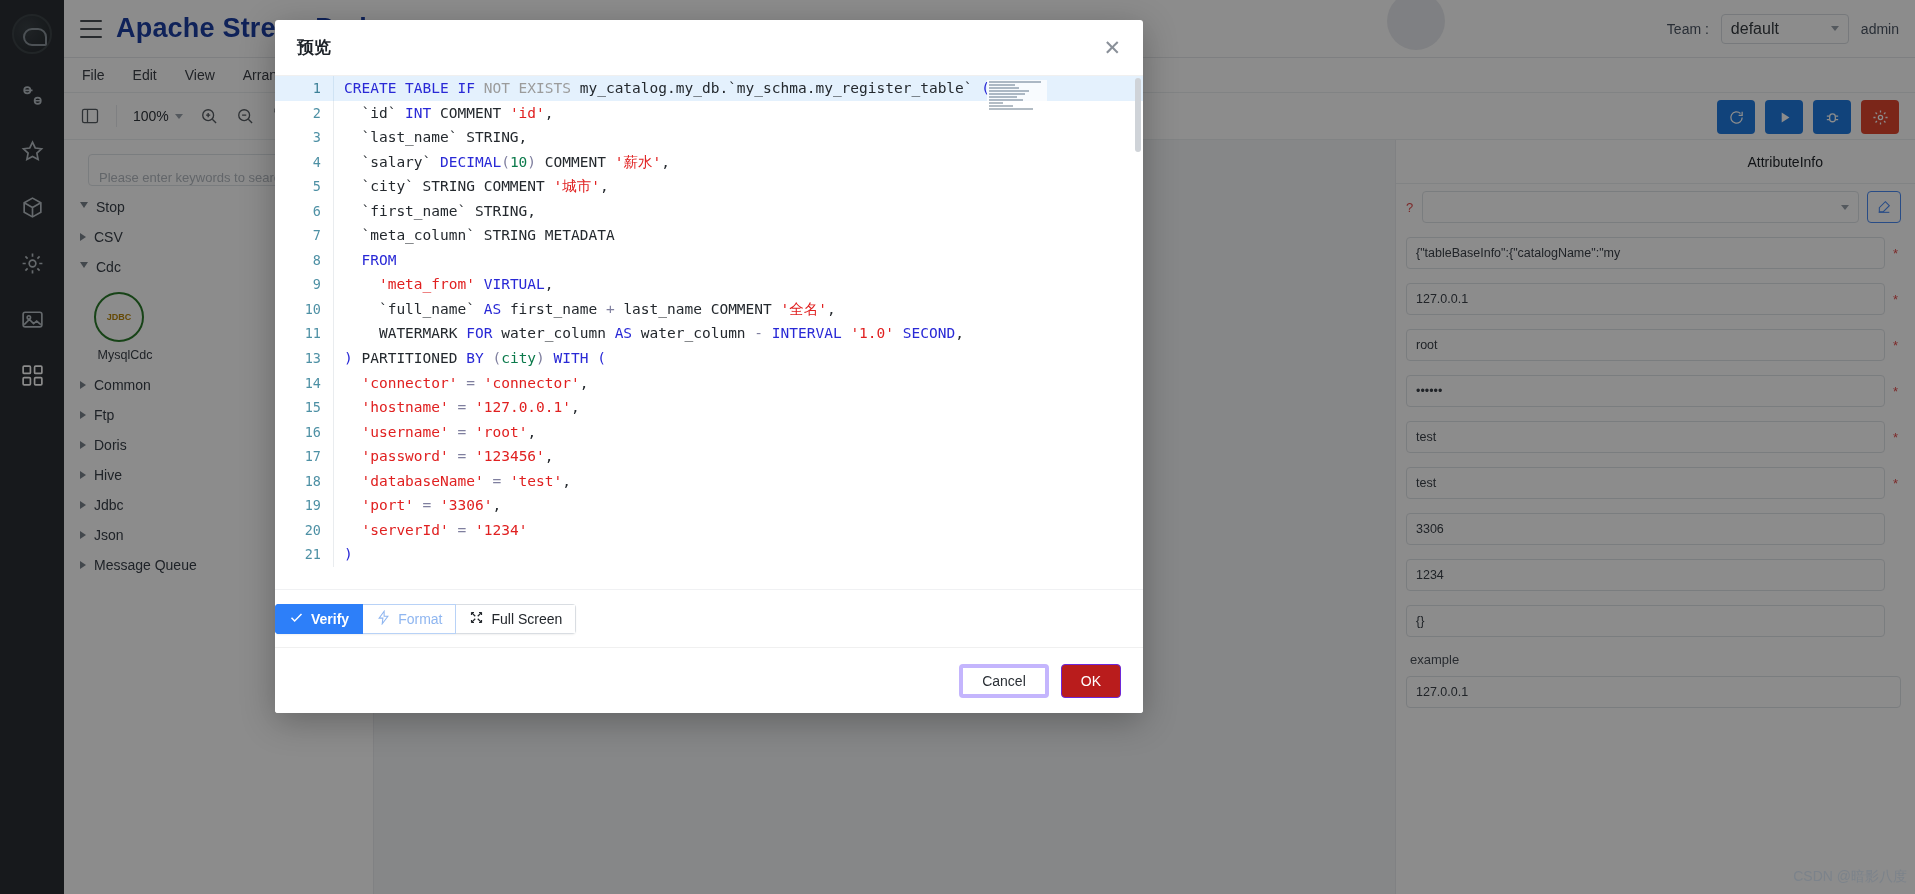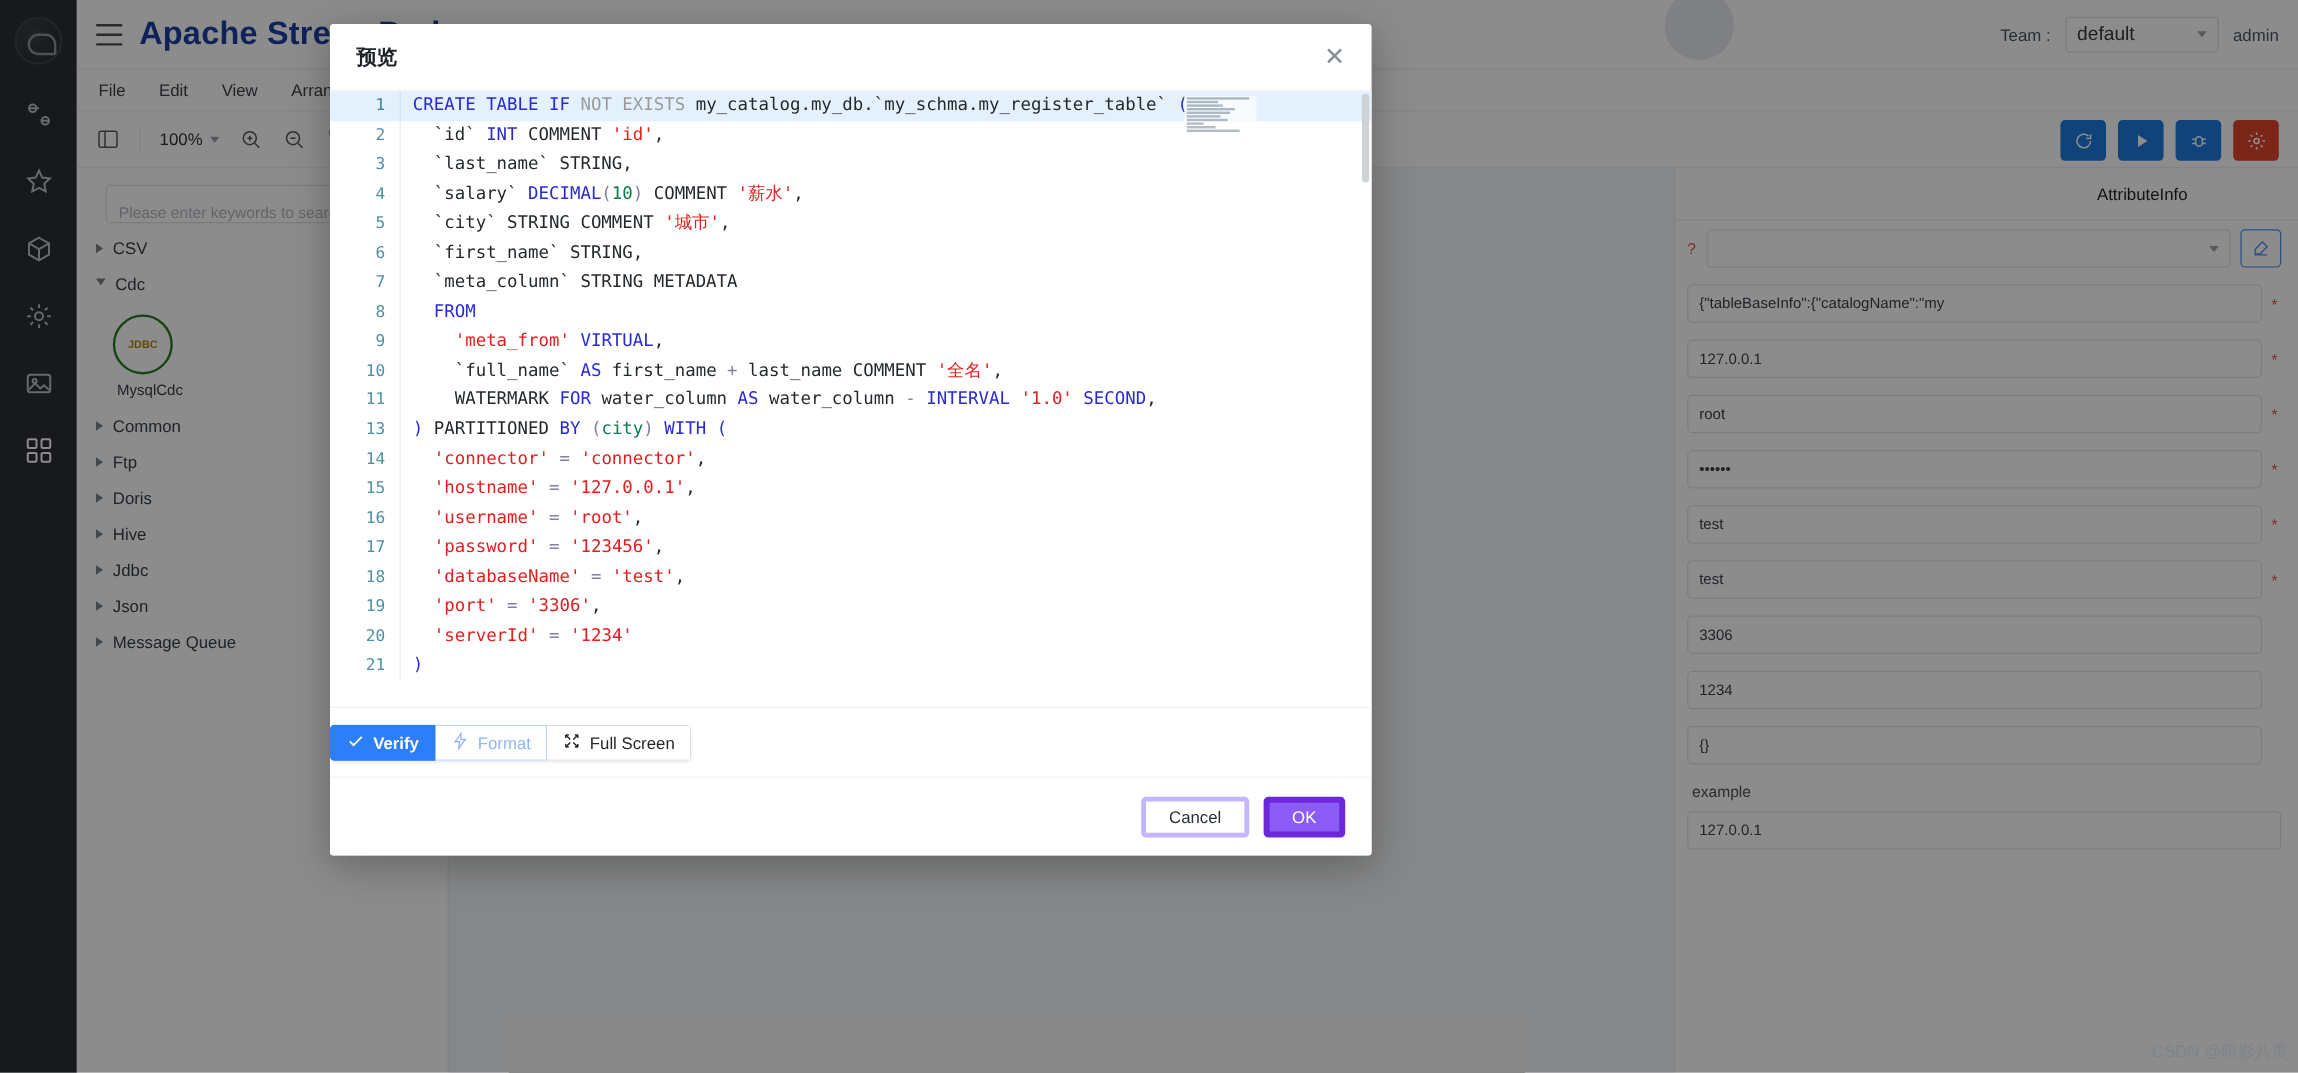--- a/index.html
+++ b/index.html
@@ -154,21 +154,21 @@
   .seg-btn.primary { background:#2d7ff9; border-color:#2d7ff9; color:#fff; font-weight:600; }
   .seg-btn.blue-txt { color:#8fb6f0; border-color:#b8d2f7; }
 
   .modal-foot {
     height:66px; flex:0 0 66px; display:flex; align-items:center; justify-content:flex-end;
     gap:12px; padding:0 22px; border-top:1px solid #f0f0f0; background:#fff;
   }
   .btn { height:34px; padding:0 19px; border-radius:4px; font-size:14px; cursor:pointer;
     display:flex; align-items:center; justify-content:center; }
   .btn-default { background:#fff; border:4px solid #c4b5fd; color:#2b3036; }
-  .btn-primary { background:#8b5cf6; border:5px solid #6d28d9; color:#fff; }
+  .btn-primary { background:#b91c1c; border:1px solid #6d28d9; color:#fff; }
 
   .watermark { position:absolute; right:8px; bottom:8px; font-size:14px; color:#7c838b; }
 </style>
 </head>
 <body>
 
 <div id="app-bg">
 
   <div class="rail">
     <div class="rail-logo"></div>
@@ -265,20 +265,24 @@
       <svg viewBox="0 0 24 24" fill="none" stroke="currentColor" stroke-width="1.6">
           <path d="M9 7H5V3"></path>
           <path d="M5 7a8 8 0 118 12"></path>
         </svg>
     </span>
   </div>
 
   <div class="left-panel">
     <div class="search-box">
       <span>Please enter keywords to search</span>
+    </div>
+    <div class="tree-group">
+      <span class="tri open"></span>
+      <span>Stop</span>
     </div>
     <div class="tree-group">
       <span class="tri"></span>
       <span>CSV</span>
     </div>
     <div class="tree-group">
       <span class="tri open"></span>
       <span>Cdc</span>
     </div>
     <div class="node-card">

